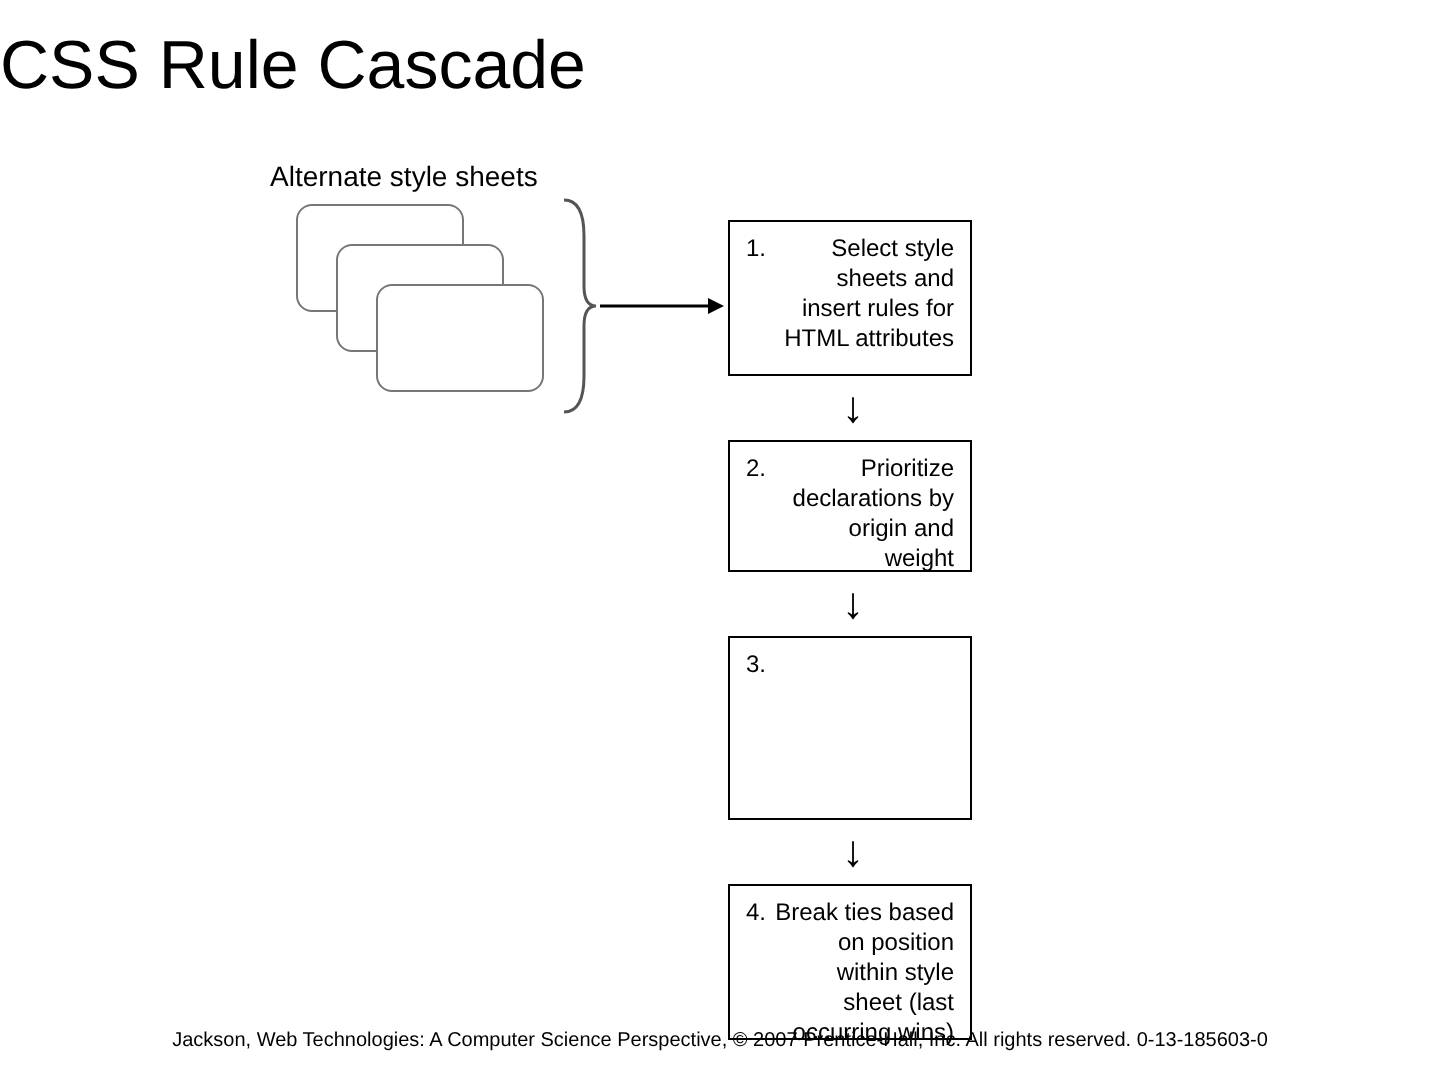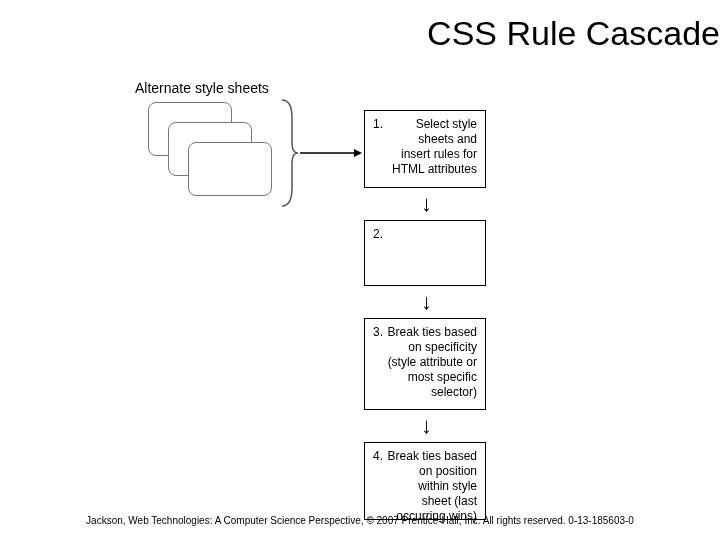--- a/index.html
+++ b/index.html
@@ -11,21 +11,21 @@
     font-family: Arial, Helvetica, sans-serif;
     color: #000;
     position: relative;
     overflow: hidden;
   }
   .title {
     position: absolute;
     top: 14px;
     left: 0;
     width: 100%;
-    text-align: right;
+    text-align: left;
     font-size: 34px;
     font-weight: normal;
   }
   .alt-label {
     position: absolute;
     left: 135px;
     top: 80px;
     font-size: 14px;
     text-align: center;
   }
@@ -121,26 +121,26 @@
 </svg>
 
 <div class="flowbox" style="top:110px;height:78px;">
   <span class="num">1.</span>
   <span class="txt">Select style sheets and insert rules for HTML attributes</span>
 </div>
 <div class="arrow-down" style="top:193px;">↓</div>
 
 <div class="flowbox" style="top:220px;height:66px;">
   <span class="num">2.</span>
+  <span class="txt">Prioritize declarations by origin and weight</span>
 </div>
 <div class="arrow-down" style="top:291px;">↓</div>
 
 <div class="flowbox" style="top:318px;height:92px;">
   <span class="num">3.</span>
-  <span class="txt">Break ties based on specificity (style attribute or most specific selector)</span>
 </div>
 <div class="arrow-down" style="top:415px;">↓</div>
 
 <div class="flowbox" style="top:442px;height:78px;">
   <span class="num">4.</span>
   <span class="txt">Break ties based on position within style sheet (last occurring wins)</span>
 </div>
 
 <div class="footer">Jackson, Web Technologies: A Computer Science Perspective, © 2007 Prentice-Hall, Inc. All rights reserved. 0-13-185603-0</div>
 

